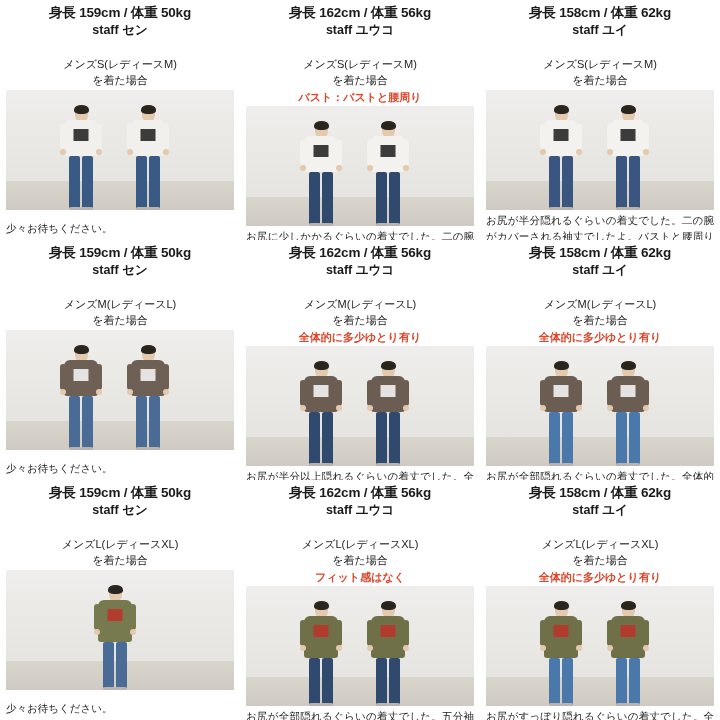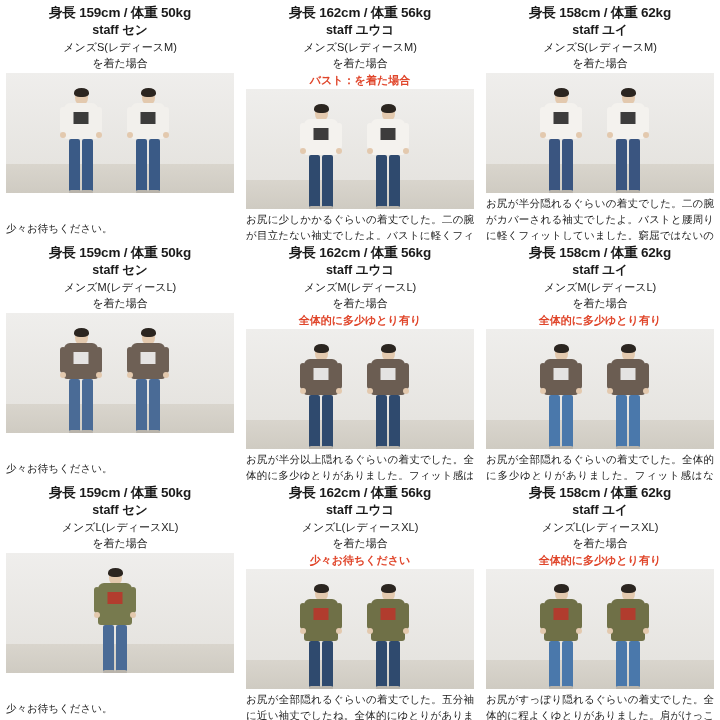--- a/index.html
+++ b/index.html
@@ -77,21 +77,21 @@
     position: absolute;
     left: 6px;
     bottom: 4px;
     font-size: 10.5px;
     color: #222;
   }
   .spec {
     text-align: center;
     font-size: 11px;
     line-height: 1.45;
-    margin-top: 2px;
+    margin-top: 19px;
   }
   .spec .l2 { display:block; }
   .note-red {
     text-align: center;
     color: #e0452a;
     font-size: 11px;
     font-weight: bold;
     line-height: 1.4;
     margin-top: 1px;
   }
@@ -171,21 +171,21 @@
     <div class="pending">少々お待ちください。</div>
   </div>
 
   <div class="cell">
     <div class="hdr-size">身長 162cm / 体重 56kg</div>
     <div class="hdr-staff">staff ユウコ</div>
     <div class="spec">
       <span>メンズS(レディースM)</span>
       <span class="l2">を着た場合</span>
     </div>
-    <div class="note-red">バスト：を着た場合</div>
+    <div class="note-red">バスト：バストと腰周り</div>
     <div class="photo-wrap">
       <div class="photo">
         <div class="bg-wall"></div>
         <div class="bg-line"></div>
         <div class="bg-floor"></div>
         <div class="figure" style="left:58px;">
           <div class="fig-head">
               <div class="fig-hair"></div>
             </div>
           <div class="fig-torso" style="background:#f4f2ee;">
@@ -522,21 +522,21 @@
     <div class="pending">少々お待ちください。</div>
   </div>
 
   <div class="cell">
     <div class="hdr-size">身長 162cm / 体重 56kg</div>
     <div class="hdr-staff">staff ユウコ</div>
     <div class="spec">
       <span>メンズL(レディースXL)</span>
       <span class="l2">を着た場合</span>
     </div>
-    <div class="note-red">少々お待ちください</div>
+    <div class="note-red">フィット感はなく</div>
     <div class="photo-wrap">
       <div class="photo">
         <div class="bg-wall"></div>
         <div class="bg-line"></div>
         <div class="bg-floor"></div>
         <div class="figure" style="left:58px;">
           <div class="fig-head">
               <div class="fig-hair"></div>
             </div>
           <div class="fig-torso" style="background:#6f7047;height:42px;">

